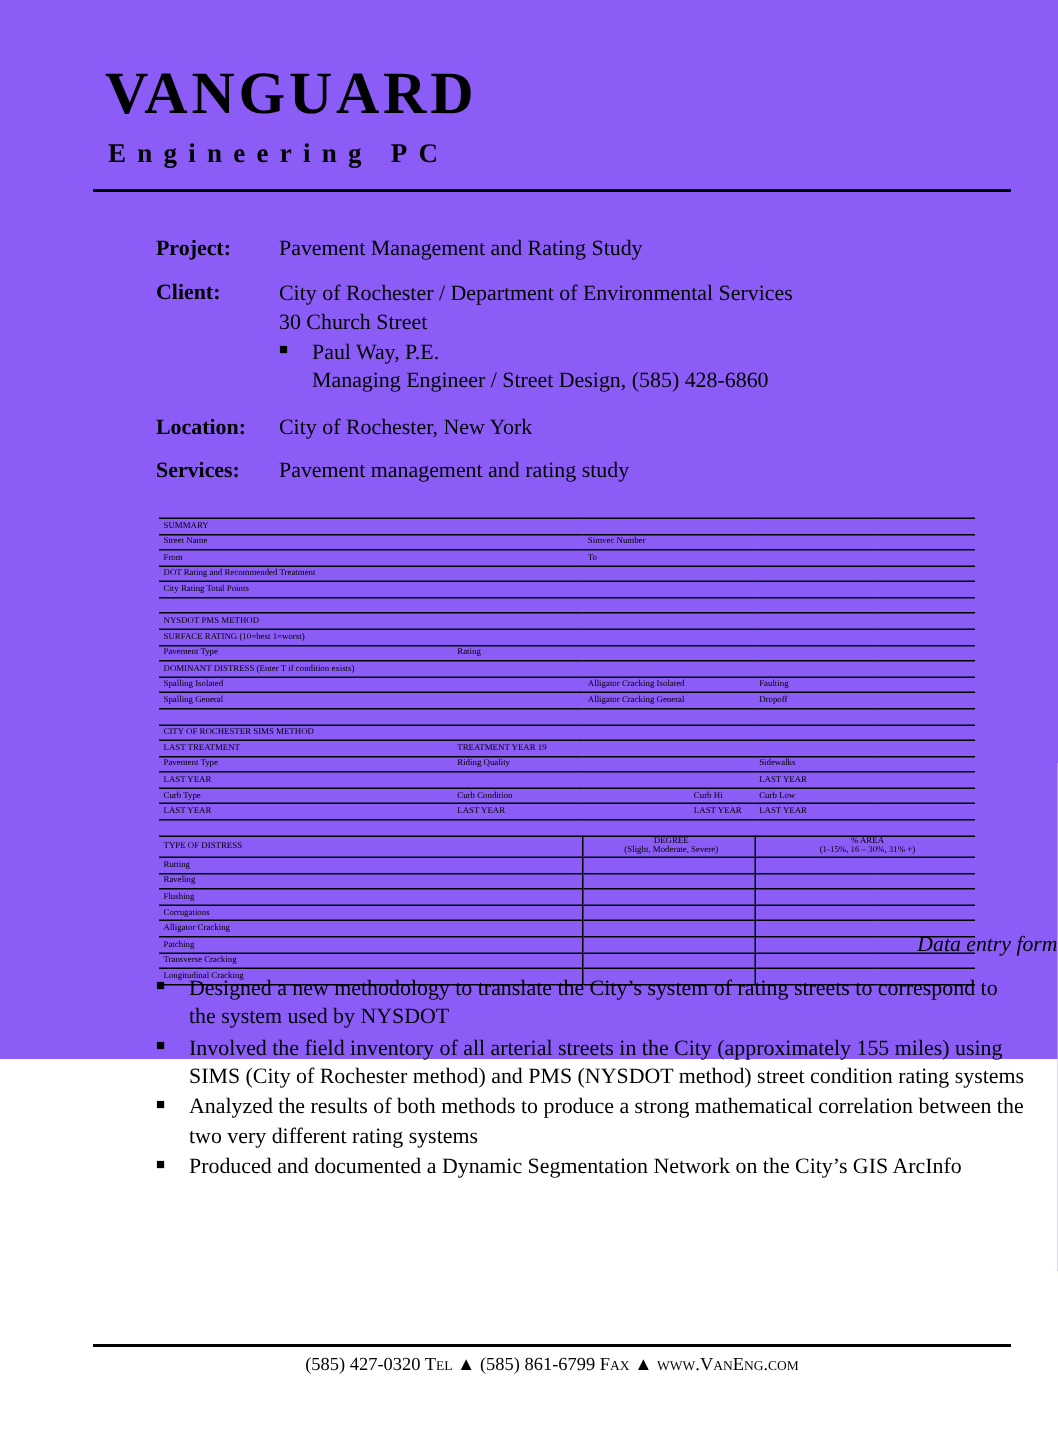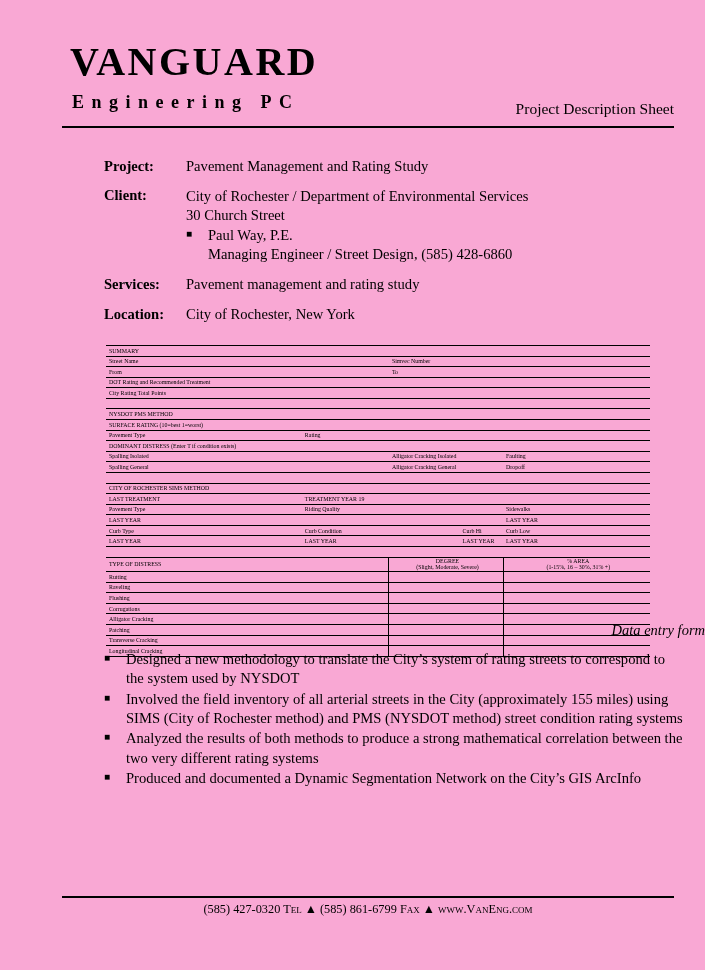--- a/index.html
+++ b/index.html
@@ -12,22 +12,22 @@
     height: 970px;
     font-family: "Liberation Serif", "DejaVu Serif", serif;
     color: #000000;
     position: relative;
     overflow: hidden;
   }
   .page {
     position: absolute;
     left: 0; top: 0;
     width: 705px;
-    height: 970px;
-    background: #f9a8d4;
+    height: 706px;
+    background: #8b5cf6;
   }
 
   
   .letterhead {
     position: absolute;
     left: 62px;
     top: 42px;
     width: 612px;
   }
   .company-name {
@@ -199,21 +199,20 @@
   }
 </style>
 </head>
 <body>
 
 <div class="page">
 
   <div class="letterhead">
     <div class="company-name">VANGUARD</div>
     <div class="company-sub">Engineering  PC</div>
-    <div class="sheet-title">Project Description Sheet</div>
   </div>
   <div class="header-rule"></div>
 
   <div class="info">
 
     <div class="info-row">
       <div class="info-label">Project:</div>
       <div class="info-value">Pavement Management and Rating Study</div>
     </div>
 
@@ -225,28 +224,28 @@
         <div class="sub-bullet">
           <div class="bdot">■</div>
           <div class="btxt">
             <div>Paul Way, P.E.</div>
             <div>Managing Engineer / Street Design,  (585) 428-6860</div>
           </div>
         </div>
       </div>
     </div>
 
+    <div class="info-row" style="margin-top:13px;">
+      <div class="info-label">Location:</div>
+      <div class="info-value">City of Rochester, New York</div>
+    </div>
+
     <div class="info-row" style="margin-top:7px;">
       <div class="info-label">Services:</div>
       <div class="info-value">Pavement management and rating study</div>
-    </div>
-
-    <div class="info-row" style="margin-top:13px;">
-      <div class="info-label">Location:</div>
-      <div class="info-value">City of Rochester, New York</div>
     </div>
   </div>
 
   <div class="form-wrap">
     <table class="form">
       <colgroup>
         <col style="width:28%">
           <col style="width:8%">
           <col style="width:16%">
         <col style="width:8%">

